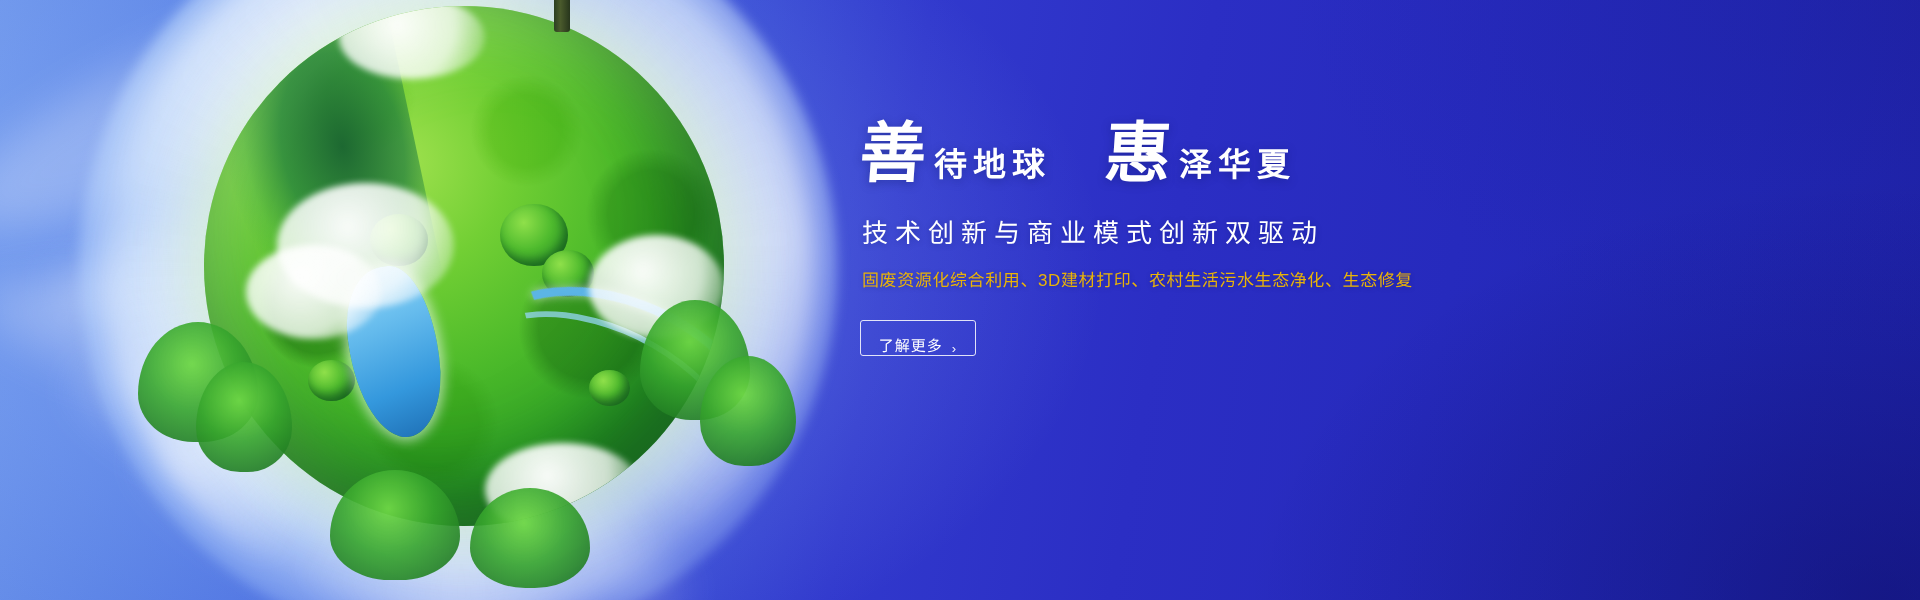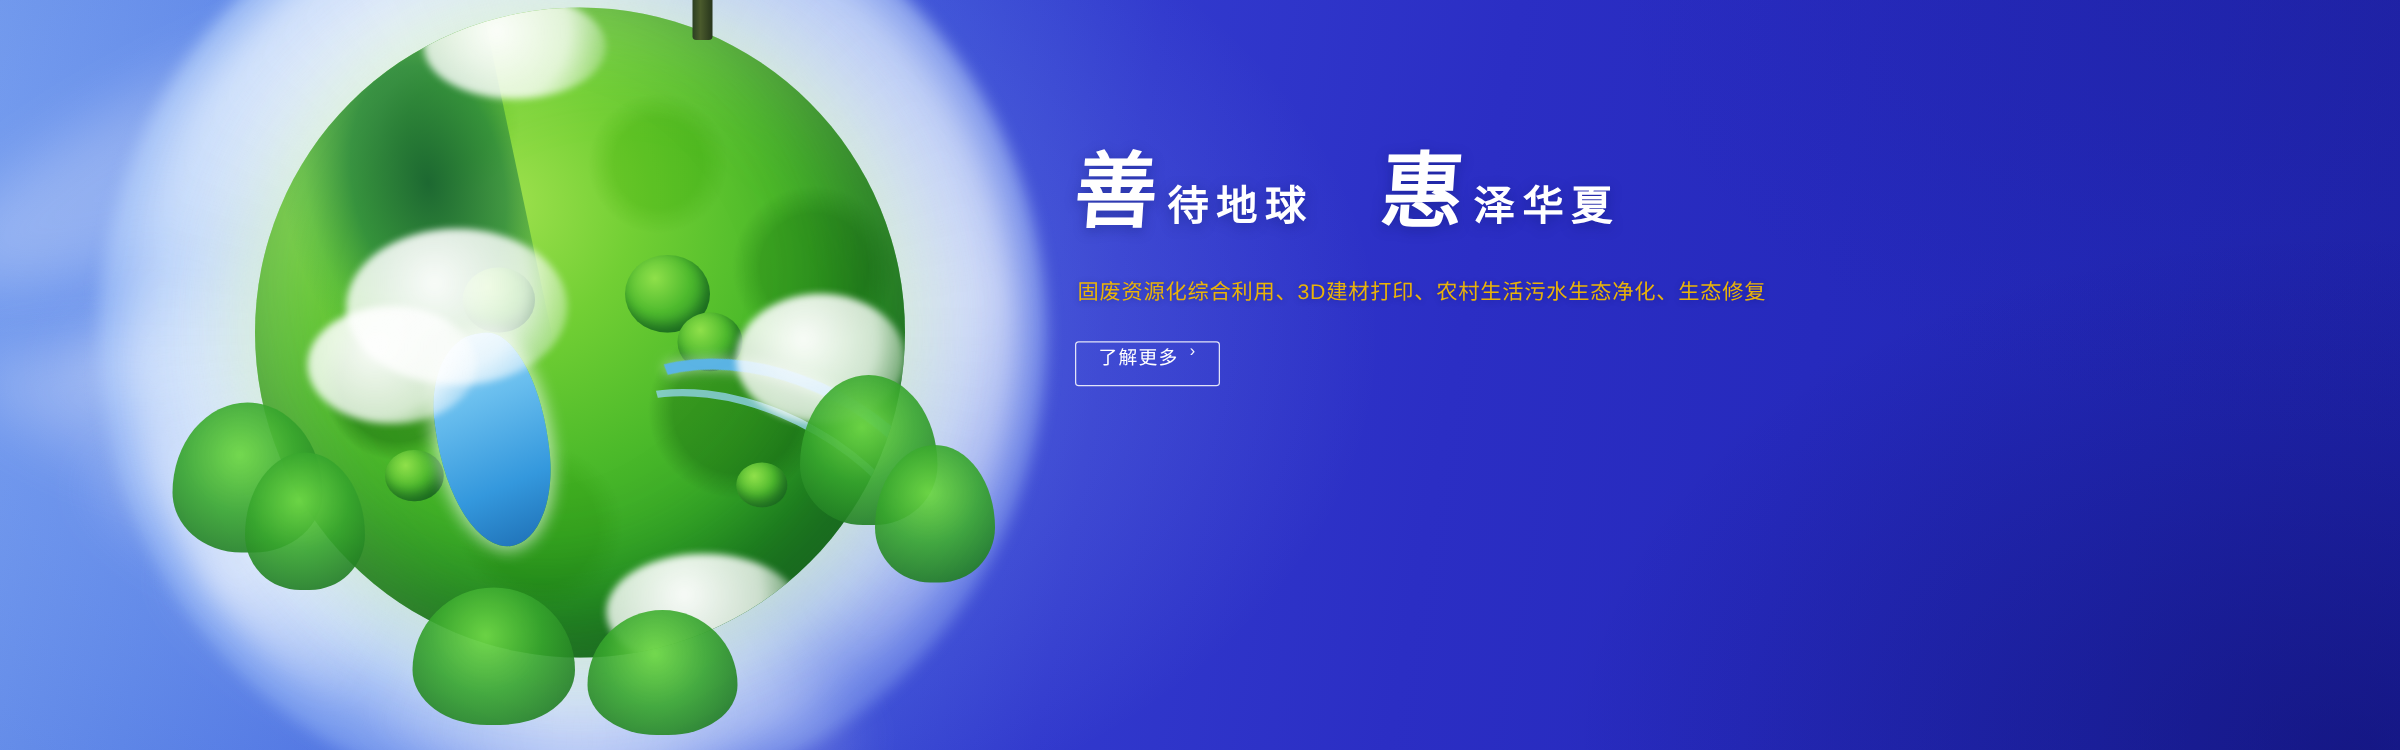--- a/index.html
+++ b/index.html
@@ -214,21 +214,21 @@
     line-height:1.5;margin:8px 0 0 2px;white-space:nowrap;
     text-shadow:0 1px 6px rgba(10,20,90,.30);
   }
   .desc{
     font-size:17px;font-weight:400;letter-spacing:.6px;
     line-height:1.6;margin:14px 0 0 2px;white-space:nowrap;
     color:#eab308;
     text-shadow:0 1px 5px rgba(10,20,90,.30);
   }
   .cta{
-    display:inline-flex;align-items:flex-start;justify-content:center;gap:9px;
+    display:inline-flex;align-items:flex-end;justify-content:center;gap:9px;
     margin-top:26px;
     width:116px;height:36px;
     border:1px solid rgba(255,255,255,.85);
     border-radius:3px;
     background:transparent;
     color:#ffffff;
     font-size:15px;letter-spacing:1px;
     font-family:"Liberation Sans","DejaVu Sans",sans-serif;
     cursor:pointer;
     text-decoration:none;
@@ -299,20 +299,21 @@
   <div class="content">
 
     <h1 class="headline">
       <span class="big">善</span>
       <span class="small">待地球</span>
       <span class="gap"></span>
       <span class="big">惠</span>
       <span class="small">泽华夏</span>
     </h1>
 
+    <div class="subtitle">技术创新与商业模式创新双驱动</div>
 
     <div class="desc">固废资源化综合利用、3D建材打印、农村生活污水生态净化、生态修复</div>
 
     <a class="cta" href="#">
       <span>了解更多</span>
       <span class="chev">›</span>
     </a>
 
   </div>
 </div>

